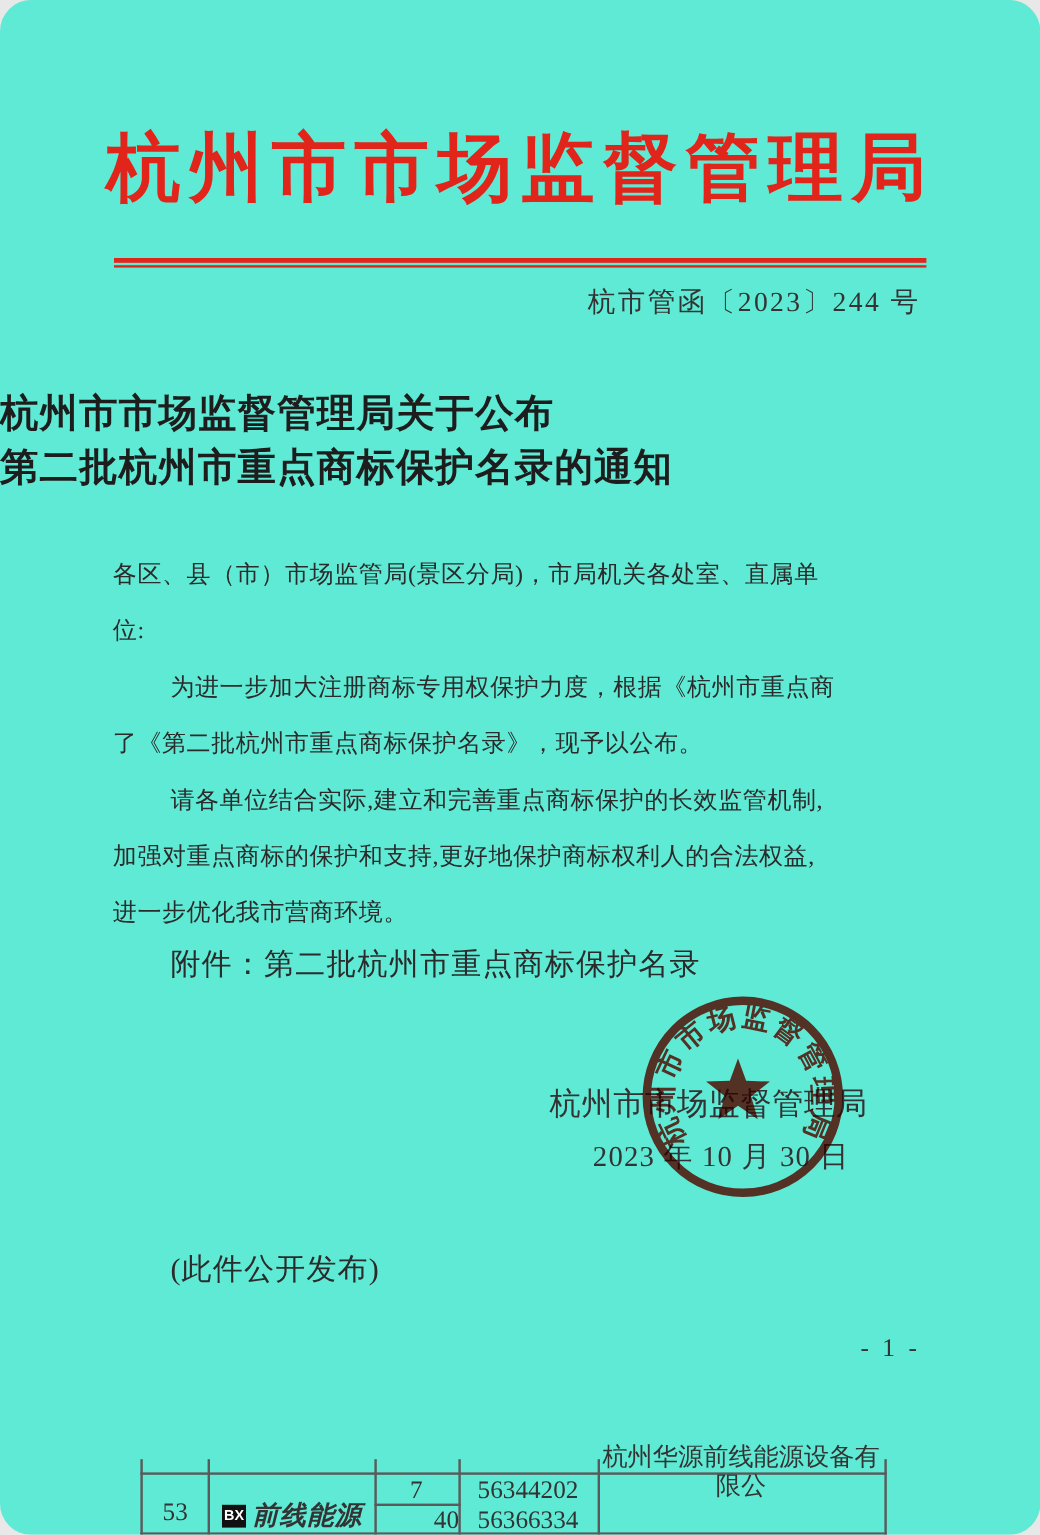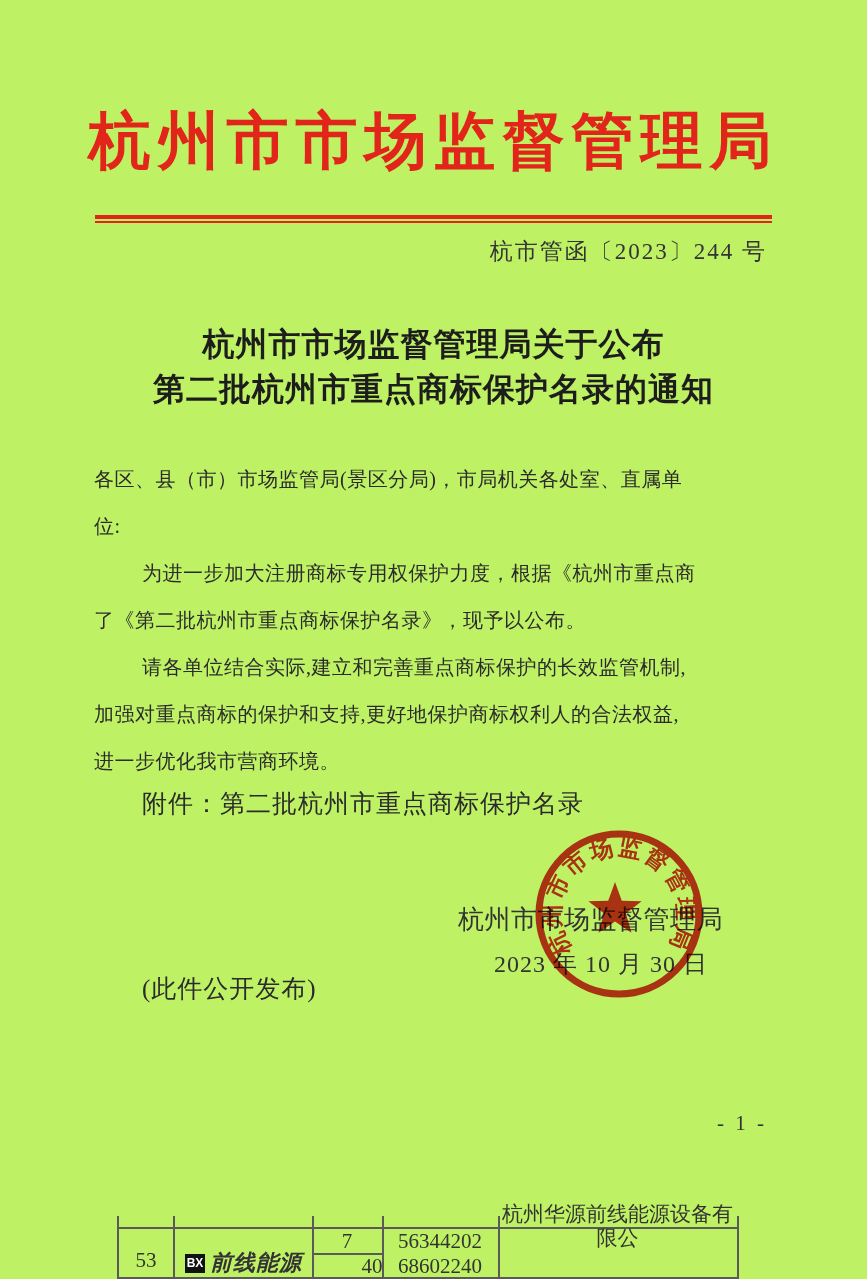--- a/index.html
+++ b/index.html
@@ -1,44 +1,45 @@
 <!DOCTYPE html>
 <html><head>
 <meta charset="utf-8">
 <style>
   html,body{margin:0;padding:0;background:#e8e8e8;}
   .page{
     position:relative;
     width:867px;height:1279px;
     margin:0 auto;
-    background:#bef264;
+    background:#5eead4;
     overflow:hidden;
     font-family:"Liberation Serif","DejaVu Serif",serif;
     color:#2f2f2f;
+    border-radius:26px;
   }
   
   .agency-header{
     position:absolute;top:106px;left:0;right:0;
     text-align:center;
     font-size:62px;font-weight:bold;line-height:70px;
     letter-spacing:7px;white-space:nowrap;
   }
   .red-rule{
     position:absolute;top:215px;left:95px;width:677px;height:8px;
     box-sizing:border-box;
     border-top:4px solid;border-bottom:2px solid;
   }
   .doc-number{
     position:absolute;top:236px;right:100px;
     font-size:23px;letter-spacing:2px;color:#333;text-align:right;
   }
   
   .notice-title{
     position:absolute;top:322px;left:0;right:0;
-    text-align:center;font-weight:bold;
+    text-align:left;font-weight:bold;
     font-size:32px;line-height:45px;color:#1d1d1d;
     letter-spacing:1px;
   }
   
   .body-text{
     position:absolute;top:456px;left:94px;width:686px;
     font-size:20px;line-height:47px;color:#2b2b2b;
     letter-spacing:0.5px;
   }
   .body-text .indent{padding-left:48px;}
@@ -53,21 +54,21 @@
   }
   .sig-date{
     position:absolute;top:948px;left:494px;
     font-size:24px;letter-spacing:1px;color:#333;
   }
   .seal{
     position:absolute;left:529px;top:824px;width:180px;height:180px;
     mix-blend-mode:multiply;opacity:0.93;
   }
   .release-note{
-    position:absolute;top:972px;left:142px;
+    position:absolute;top:1041px;left:142px;
     font-size:25px;color:#2b2b2b;letter-spacing:1px;
   }
   .page-number{
     position:absolute;top:1111px;right:100px;
     font-size:21px;letter-spacing:3px;color:#333;
   }
   
   .tbl{position:absolute;left:117px;top:1216px;width:622px;height:63px;font-size:21px;color:#333;}
   .vline{position:absolute;top:0;bottom:0;width:2px;background:#5a5a5a;}
   .hline{position:absolute;height:2px;background:#5a5a5a;}
@@ -147,21 +148,21 @@
       <span class="brand">
         <span class="bx-mark">BX</span>
         <span class="brand-name">前线能源</span>
       </span>
     </div>
 
     <div class="cell" style="left:197px;top:13px;width:66px;height:24px;">7</div>
     <div class="cell" style="left:197px;top:39px;width:66px;height:22px;padding-left:25px;">40</div>
 
     <div class="cell" style="left:267px;top:13px;width:112px;height:24px;">56344202</div>
-    <div class="cell" style="left:267px;top:39px;width:112px;height:22px;">68602240</div>
+    <div class="cell" style="left:267px;top:39px;width:112px;height:22px;">56366334</div>
 
     <div class="cell owner" style="left:383px;top:13px;width:235px;height:48px;flex-direction:column;">
       <div>杭州华源前线能源设备有限公</div>
       <div>司（临平）</div>
     </div>
   </div>
 
 </div>
 
 </body></html>

